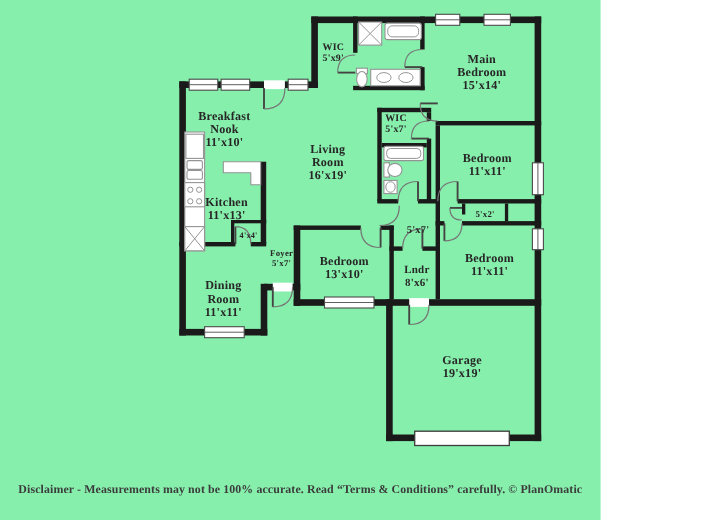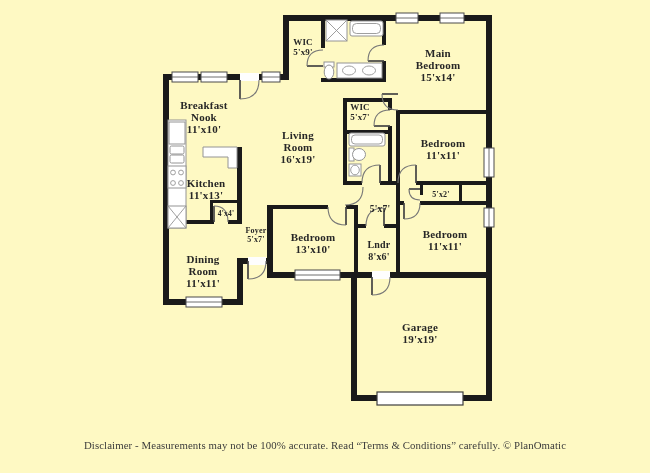--- a/index.html
+++ b/index.html
@@ -1,33 +1,33 @@
 <!DOCTYPE html>
 <html><head>
 <meta charset="utf-8">
 <style>
   html,body{margin:0;padding:0;background:#ffffff;}
-  .canvas{position:relative;width:650px;height:473px;background:#fef9c3;overflow:hidden;
+  .canvas{position:relative;width:546px;height:473px;background:#86efac;overflow:hidden;
           font-family:"Liberation Serif",serif;}
   .plan-svg{position:absolute;left:0;top:0;}
   .w{fill:#1a1a1a;}
   .win{fill:#ffffff;stroke:#4a4a4a;stroke-width:1;}
   .winline{stroke:#4a4a4a;stroke-width:0.8;}
   .cut{fill:#fefefe;}
   .gd{fill:#ffffff;stroke:#3d3d3d;stroke-width:1.2;}
   .arc{fill:none;stroke:#767676;stroke-width:1.1;}
   .leaf{stroke:#444444;stroke-width:1.7;}
   .fx{fill:#ffffff;stroke:#949494;stroke-width:1;}
   .fxl{stroke:#949494;stroke-width:0.9;fill:none;}
   .rl{font-family:"Liberation Serif",serif;font-weight:bold;fill:#272727;
       text-anchor:middle;letter-spacing:0.2px;}
   .s11{font-size:11px;} .s10{font-size:10px;} .s95{font-size:9.5px;}
   .s9{font-size:9px;} .s8{font-size:8px;} .s75{font-size:7.5px;}
   .disclaimer{position:absolute;left:0;right:0;top:439px;text-align:center;
-      font-size:10.8px;font-weight:normal;color:#3b3b3b;letter-spacing:0.1px;}
+      font-size:10.8px;font-weight:bold;color:#3b3b3b;letter-spacing:0.1px;}
 </style>
 </head>
 <body>
 
 <div class="canvas">
   <svg class="plan-svg" width="650" height="473" viewBox="0 0 650 473">
 
     <g>
       <rect class="w" x="163" y="74" width="126" height="6"></rect>
       <rect class="w" x="283" y="15" width="6" height="65"></rect>

